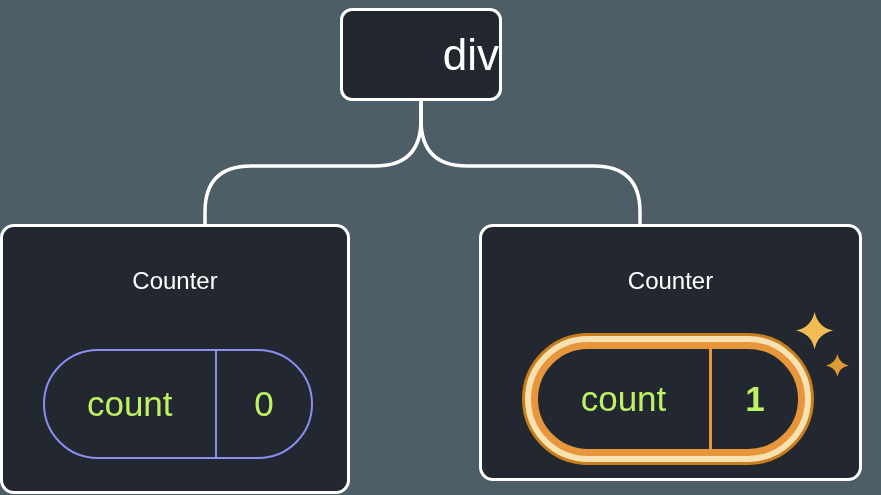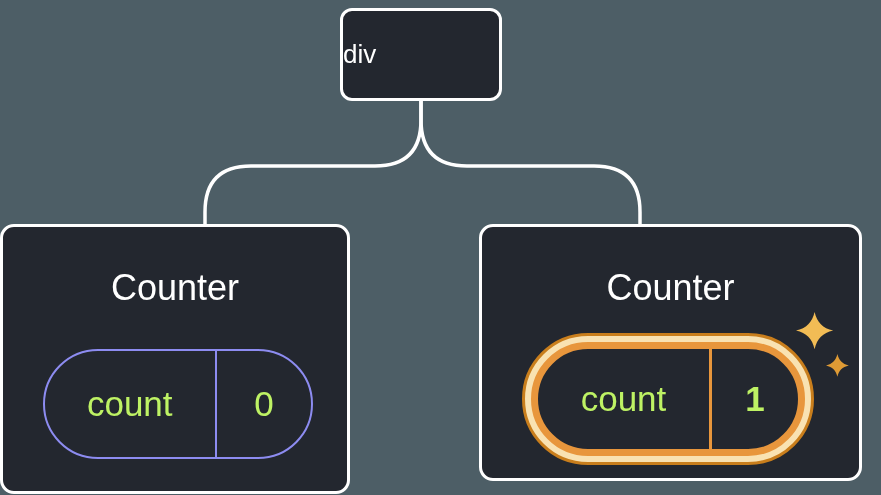--- a/index.html
+++ b/index.html
@@ -11,30 +11,30 @@
   .tree-node{
     position:absolute;
     background:#23272f;
     border:3px solid #ffffff;
     border-radius:12px;
     box-sizing:border-box;
     color:#ffffff;
   }
   .root-node{
     left:340px;top:8px;width:162px;height:93px;
-    display:flex;align-items:center;justify-content:flex-start;
-    font-size:26px;font-weight:400;
+    display:flex;align-items:center;justify-content:flex-end;
+    font-size:44px;font-weight:400;
   }
   .connector-svg{position:absolute;left:0;top:0;pointer-events:none;}
   .counter-node{top:224px;}
   .counter-left{left:0px;width:350px;height:270px;border-radius:14px;}
   .counter-right{left:479px;width:383px;height:257px;border-radius:14px;}
   .counter-title{
     text-align:center;margin-top:40px;
-    font-size:36px;font-weight:500;color:#ffffff;
+    font-size:24px;font-weight:500;color:#ffffff;
   }
   .state-pill{
     position:absolute;
     display:flex;align-items:stretch;
     box-sizing:border-box;
     border-radius:60px;
     overflow:hidden;
   }
   .pill-plain{
     left:40px;top:122px;width:270px;height:110px;

